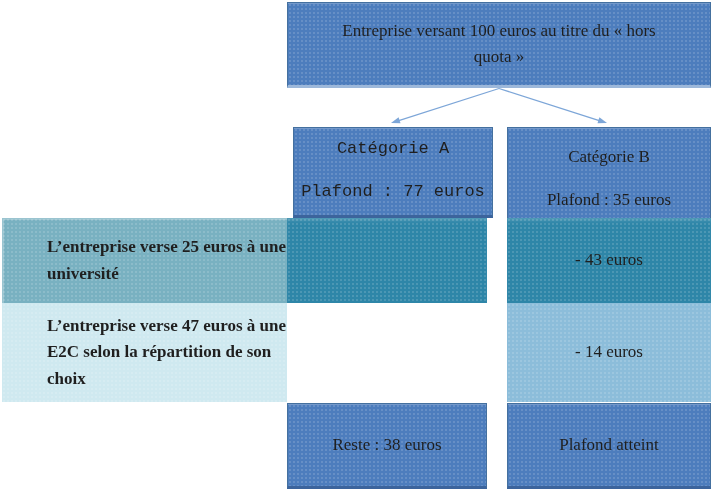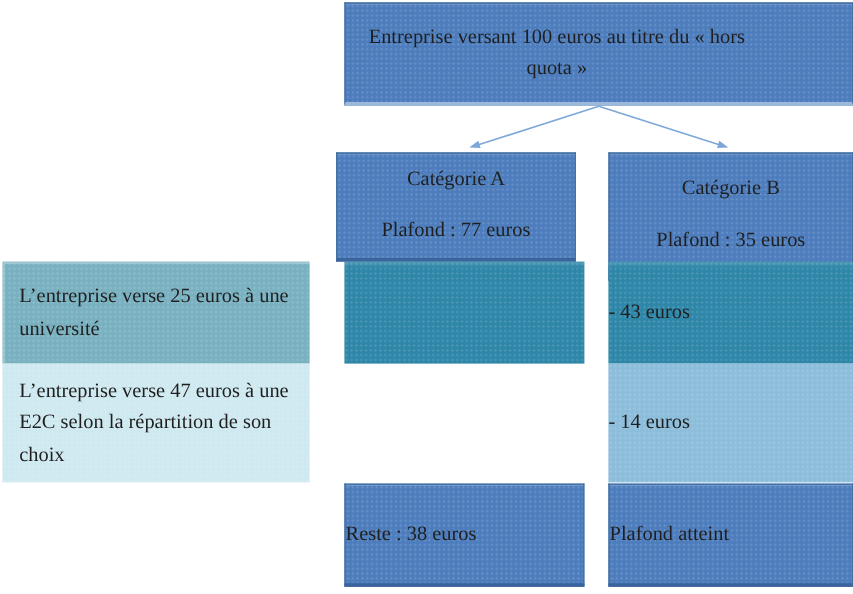--- a/index.html
+++ b/index.html
@@ -16,21 +16,21 @@
     overflow: hidden;
     font-family: "Liberation Serif", "DejaVu Serif", serif;
     color: #1f1f1f;
     font-size: 17px;
   }
   .box {
     position: absolute;
     box-sizing: border-box;
     display: flex;
     align-items: center;
-    justify-content: flex-start;
+    justify-content: center;
     text-align: center;
     line-height: 1.55;
   }
   
   .textured {
     background-image: radial-gradient(rgba(255,255,255,0.14) 1px, rgba(255,255,255,0) 1.1px);
     background-size: 4px 4px;
   }
   .blue {
     background-color: #4d7dbd;
@@ -42,35 +42,35 @@
     left: 287px; top: 2px; width: 424px; height: 86px;
     border-bottom: 3px solid #9db8da;
   }
   .top-box .inner { max-width: 352px; }
   .cat-box {
     flex-direction: column;
     justify-content: center;
     gap: 17px;
     padding: 4px 0 6px 0;
   }
-  .cat-a { left: 280px; top: 127px; width: 200px; height: 91px; }
+  .cat-a { left: 293px; top: 127px; width: 200px; height: 91px; font-family: Liberation Mono, monospace; }
   .cat-b { left: 507px; top: 127px; width: 204px; height: 107px; }
   .teal-dark {
     background-color: #2e86a8;
     box-shadow: inset 0 4px 4px -2px rgba(255,255,255,0.20);
   }
   .teal-med {
     background-color: #79b1c1;
     box-shadow: inset 2px 2px 0 rgba(255,255,255,0.25);
   }
   .cyan-light { background-color: #cfe9f0; }
   .blue-light { background-color: #8cbdda; }
   .row1 { top: 218px; height: 85px; }
   .row2 { top: 303px; height: 99px; }
-  .left-col { left: 2px; width: 256px; justify-content: center; text-align: left; padding-left: 12px; }
+  .left-col { left: 2px; width: 285px; justify-content: flex-end; text-align: left; padding-left: 12px; font-weight: bold; }
   .left-col .inner { max-width: 240px; }
   .col-a { left: 287px; width: 200px; }
   .col-b { left: 507px; width: 204px; }
   .bottom-row { top: 403px; height: 86px; }
   .arrows {
     position: absolute;
     left: 0; top: 0;
     pointer-events: none;
   }
 </style>

